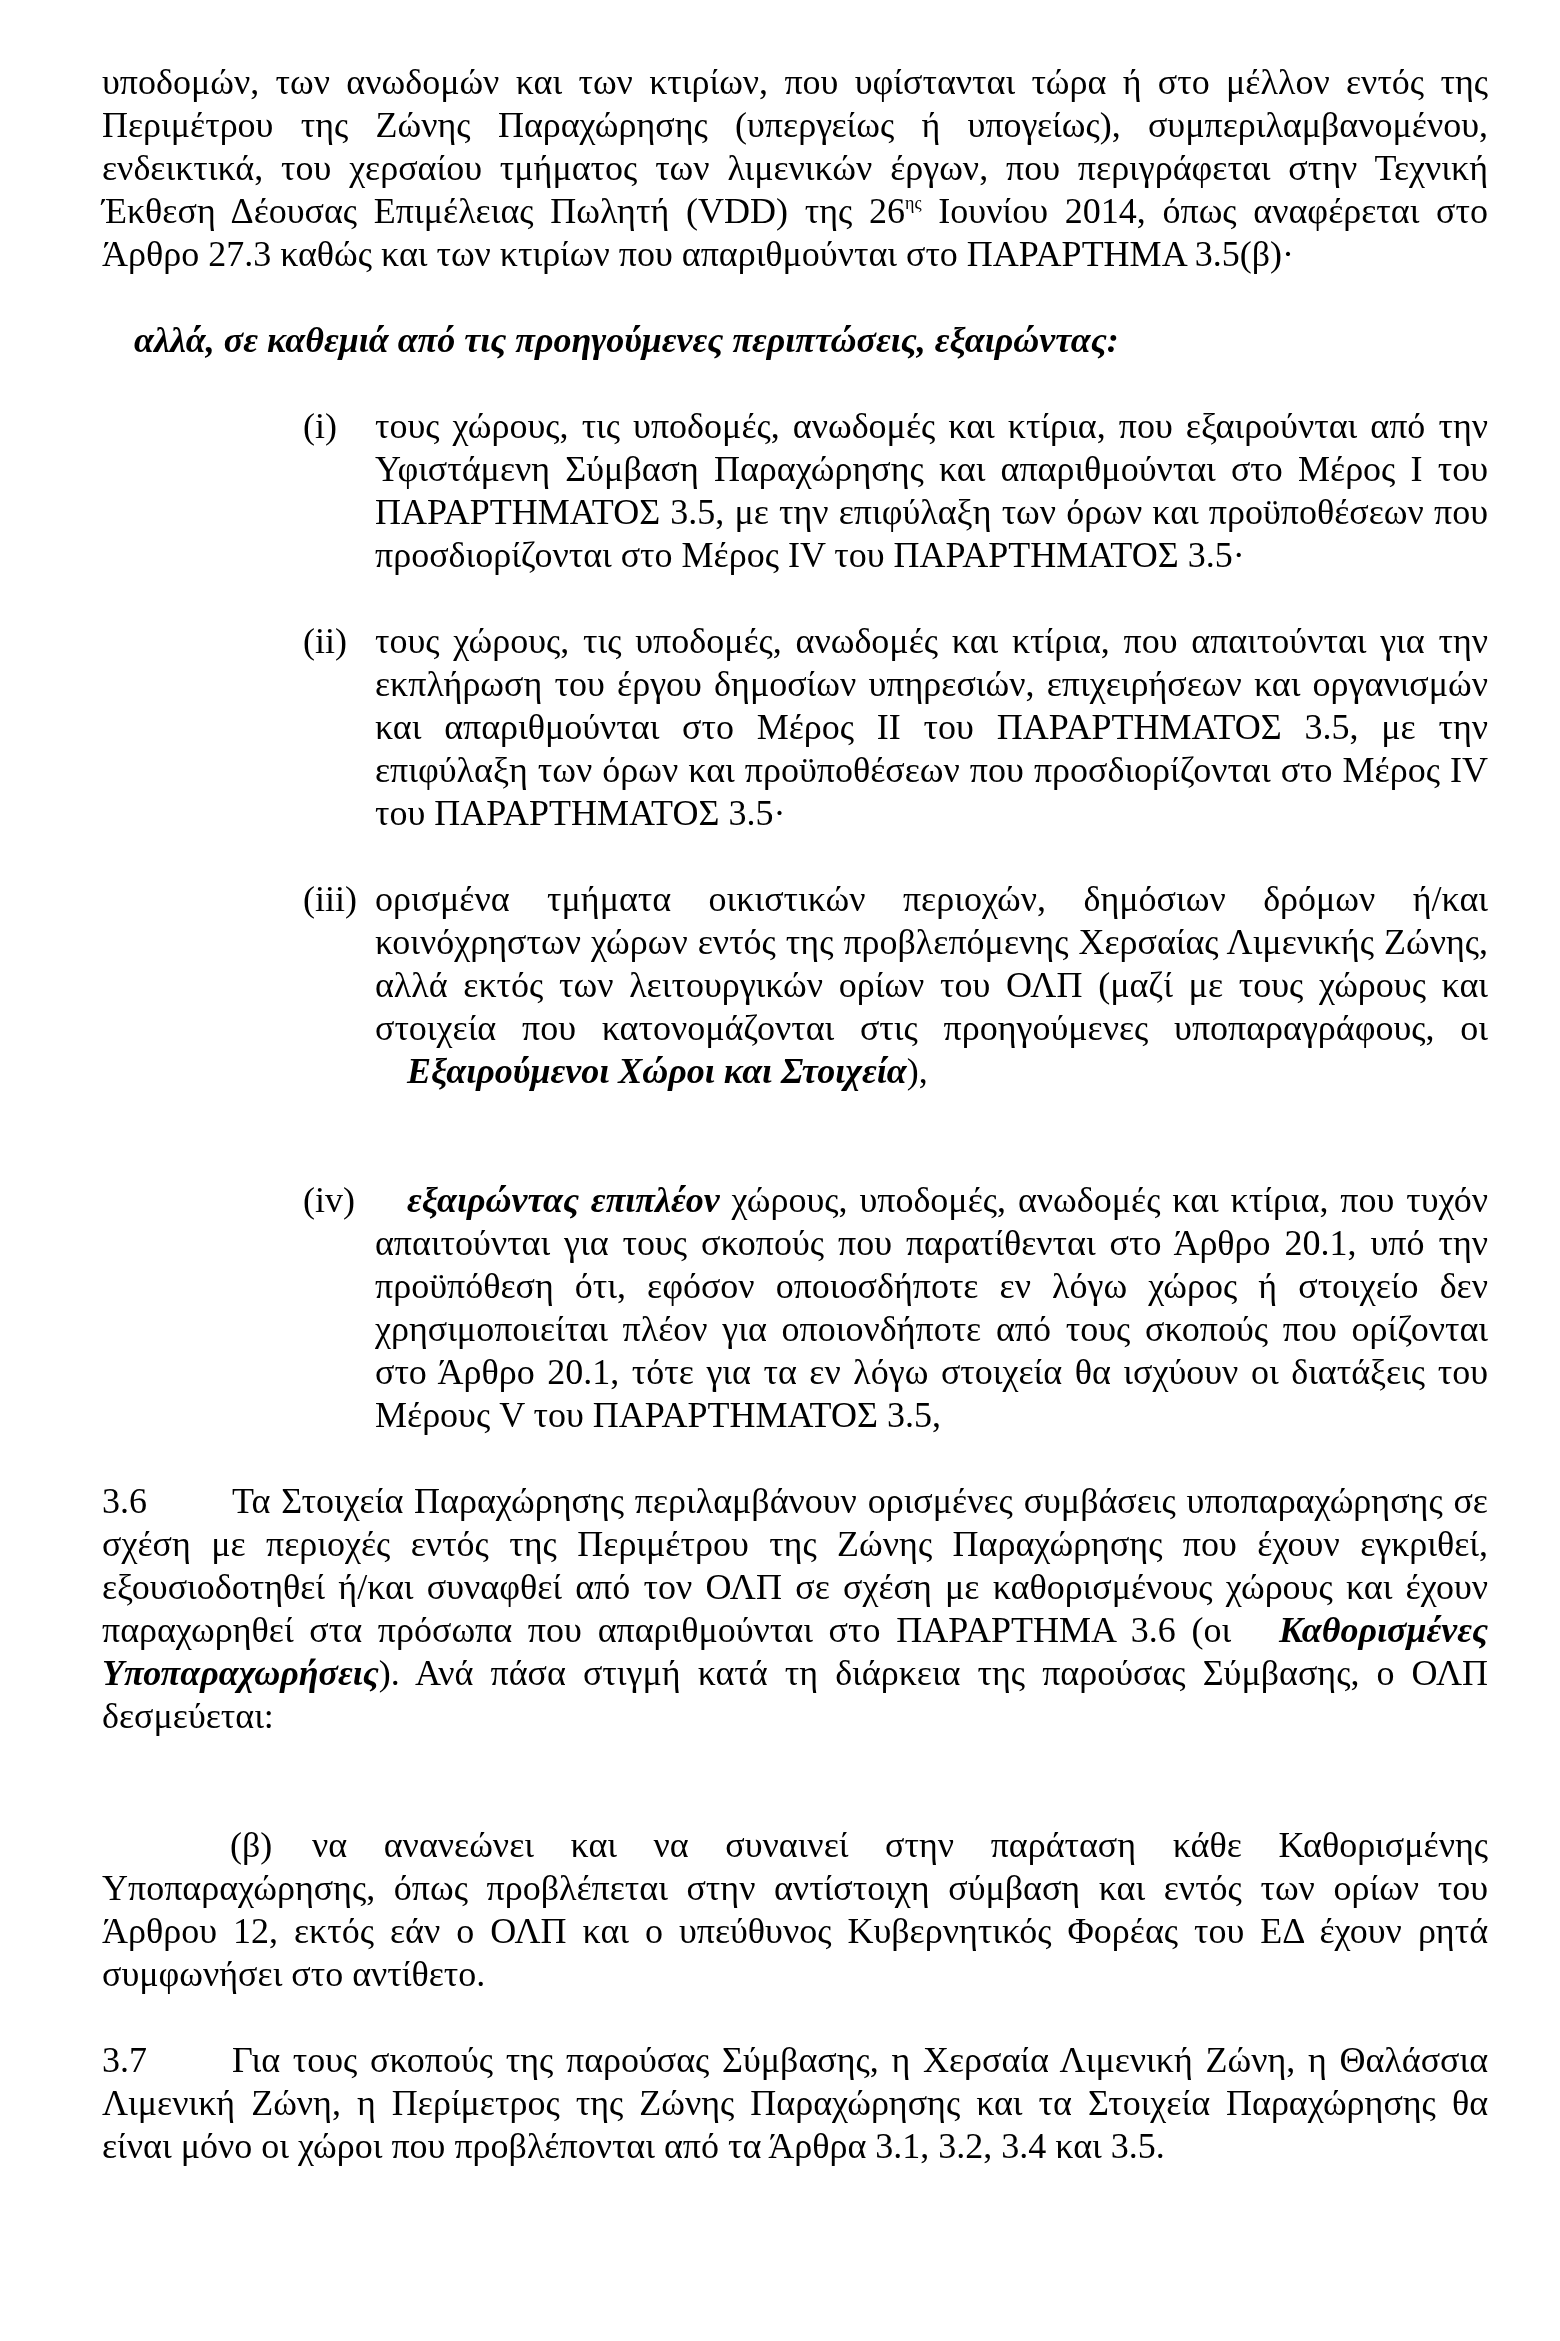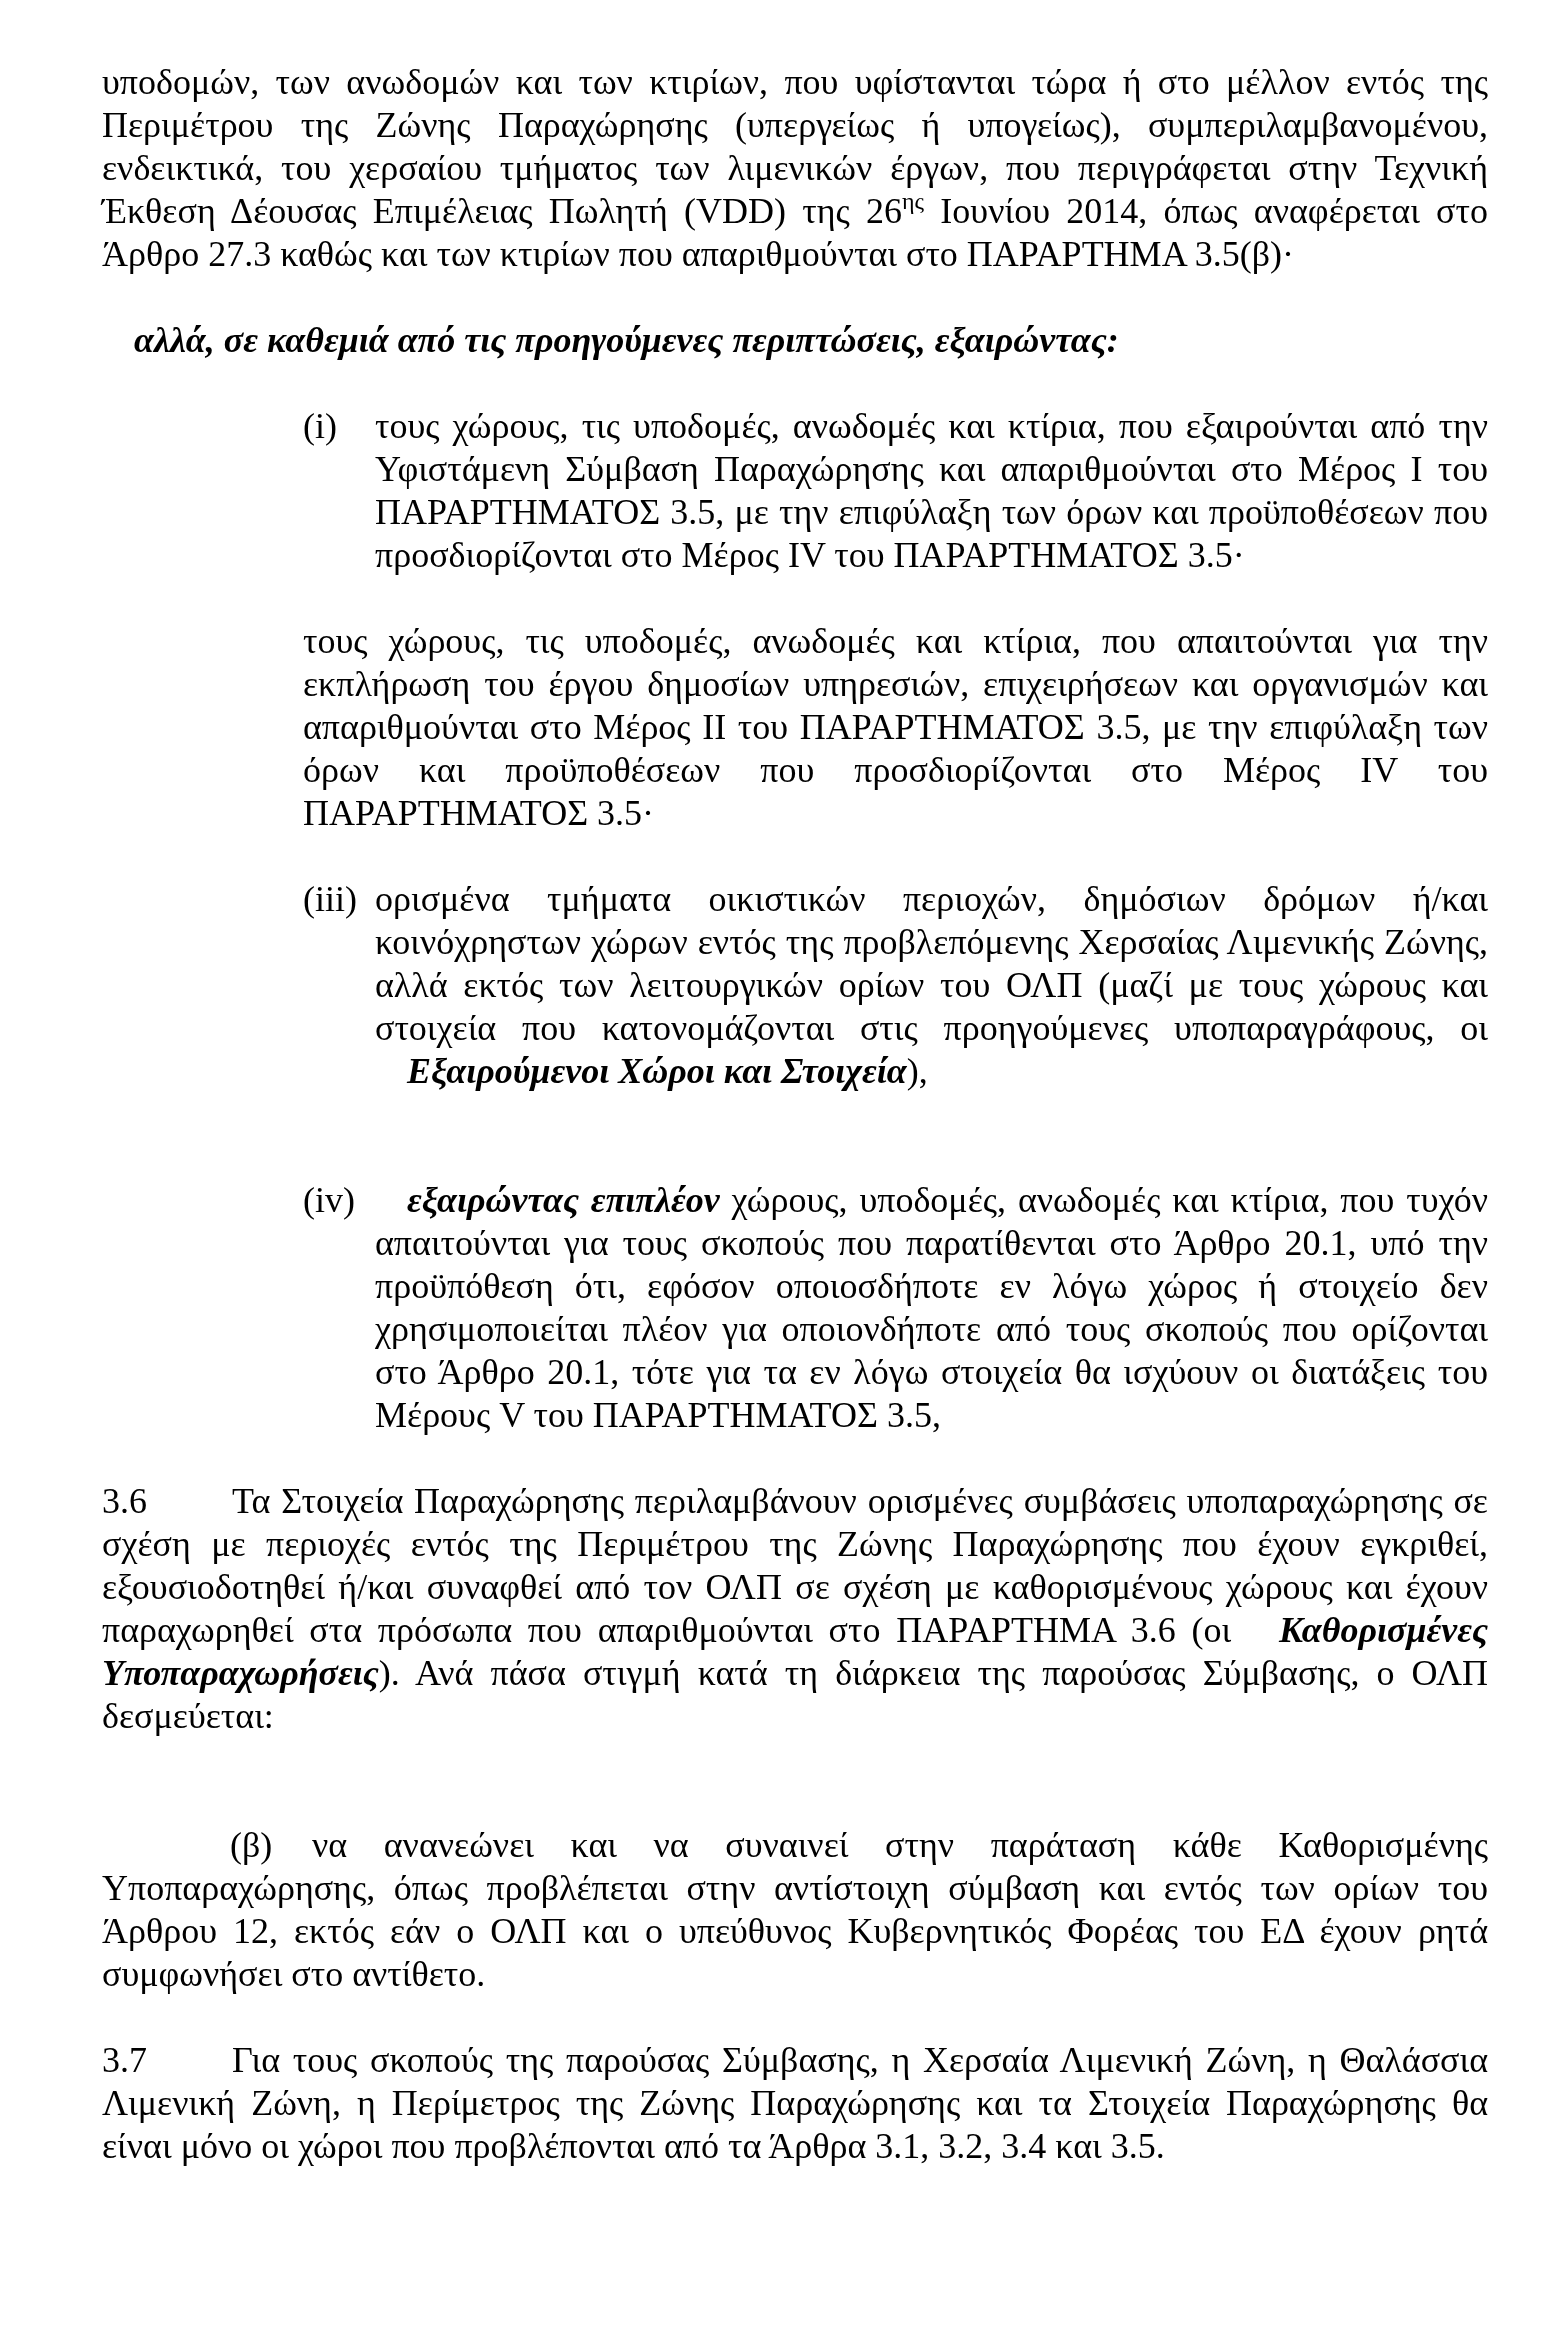--- a/index.html
+++ b/index.html
@@ -5,21 +5,21 @@
   html, body { margin: 0; padding: 0; background: #ffffff; }
   body {
     width: 1561px; height: 2342px; position: relative; overflow: hidden;
     font-family: "Liberation Serif", "DejaVu Serif", serif;
     font-size: 36px; line-height: 43px; color: #000;
   }
   .page { position: absolute; left: 102px; top: 61px; width: 1386px; }
   p { margin: 0; text-align: justify; }
   .gap { height: 43px; }
   .bi { font-weight: bold; font-style: italic; margin-left: 32px; }
-  sup { font-size: 24px; line-height: 0; vertical-align: 14px; }
+  sup { font-size: 18px; line-height: 0; vertical-align: 14px; }
   .item { display: flex; margin-left: 201px; }
   .item .lbl { width: 72px; flex: 0 0 72px; }
   .item .txt { flex: 1; text-align: justify; }
   .item-cont { margin-left: 273px; text-align: justify; }
   .num { display: inline-block; width: 130px; }
   .sub-lbl { display: inline-block; margin-left: 128px; width: 82px; }
 </style>
 </head>
 <body>
 
@@ -34,20 +34,21 @@
   <div class="gap"></div>
 
   <div class="item">
     <span class="lbl">(i)</span>
     <span class="txt">τους χώρους, τις υποδομές, ανωδομές και κτίρια, που εξαιρούνται από την Υφιστάμενη Σύμβαση Παραχώρησης και απαριθμούνται στο Μέρος I του ΠΑΡΑΡΤΗΜΑΤΟΣ 3.5, με την επιφύλαξη των όρων και προϋποθέσεων που προσδιορίζονται στο Μέρος IV του ΠΑΡΑΡΤΗΜΑΤΟΣ 3.5·</span>
   </div>
 
   <div class="gap"></div>
 
   <div class="item">
+    <span class="lbl">(ii)</span>
     <span class="txt">τους χώρους, τις υποδομές, ανωδομές και κτίρια, που απαιτούνται για την εκπλήρωση του έργου δημοσίων υπηρεσιών, επιχειρήσεων και οργανισμών και απαριθμούνται στο Μέρος II του ΠΑΡΑΡΤΗΜΑΤΟΣ 3.5, με την επιφύλαξη των όρων και προϋποθέσεων που προσδιορίζονται στο Μέρος IV του ΠΑΡΑΡΤΗΜΑΤΟΣ 3.5·</span>
   </div>
 
   <div class="gap"></div>
 
   <div class="item">
     <span class="lbl">(iii)</span>
     <span class="txt"><span>ορισμένα τμήματα οικιστικών περιοχών, δημόσιων δρόμων ή/και κοινόχρηστων χώρων εντός της προβλεπόμενης Χερσαίας Λιμενικής Ζώνης, αλλά εκτός των λειτουργικών ορίων του ΟΛΠ (μαζί με τους χώρους και στοιχεία που κατονομάζονται στις προηγούμενες υποπαραγράφους, οι </span><span class="bi">Εξαιρούμενοι Χώροι και Στοιχεία</span><span>),</span></span>
   </div>
 

